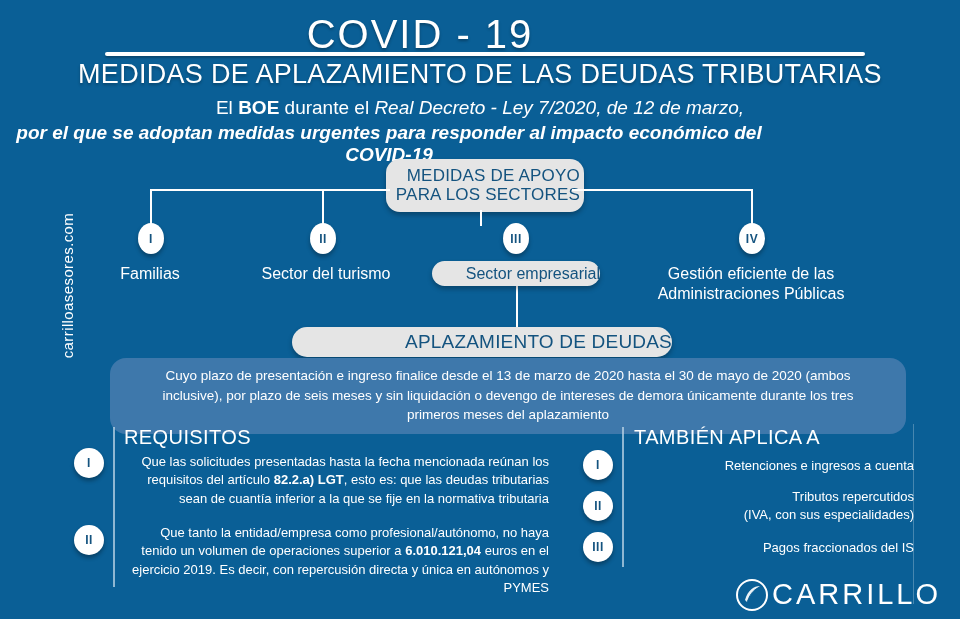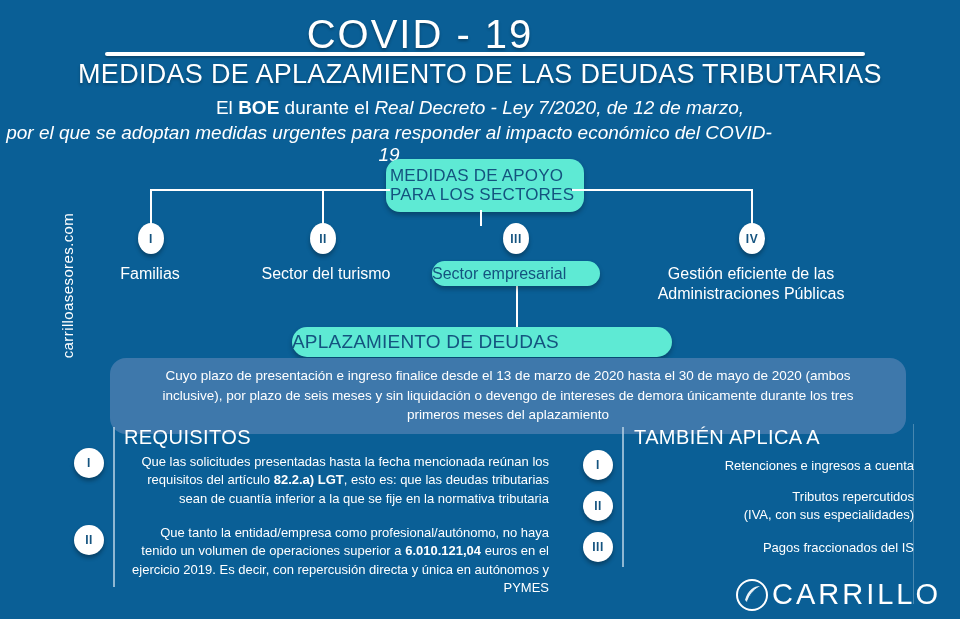--- a/index.html
+++ b/index.html
@@ -35,30 +35,30 @@
     position:absolute;left:0;top:59px;width:960px;text-align:center;
     font-size:27px;letter-spacing:.3px;font-weight:400;
     text-shadow:0 2px 3px rgba(0,0,0,.28);
   }
   .hdr-line1{
     position:absolute;left:0;top:97px;width:960px;text-align:center;
     font-size:19px;font-weight:400;
   }
   .hdr-line2{
     position:absolute;left:0;top:122px;width:778px;text-align:center;
-    font-size:19px;font-style:italic;font-weight:400;
+    font-size:19px;font-style:italic;font-weight:700;
   }
   .hdr-line1 b{font-weight:bold;font-style:normal;}
   .hdr-line1 i{font-style:italic;}
 
   
   .pill{
-    position:absolute;background:#5eead4;color:#14537f;
+    position:absolute;background:#e5e5e5;color:#14537f;
     border-radius:13px;box-shadow:0 3px 5px rgba(0,0,0,.28);
-    text-align:left;line-height:1.12;
+    text-align:right;line-height:1.12;
   }
   .pill-root{
     left:386px;top:159px;width:190px;padding:7px 4px 8px;
     font-size:17px;letter-spacing:.2px;border-radius:14px;
   }
   .pill-emp{
     left:432px;top:261px;width:168px;height:25px;line-height:25px;
     font-size:16px;border-radius:14px;
   }
   .pill-apl{

